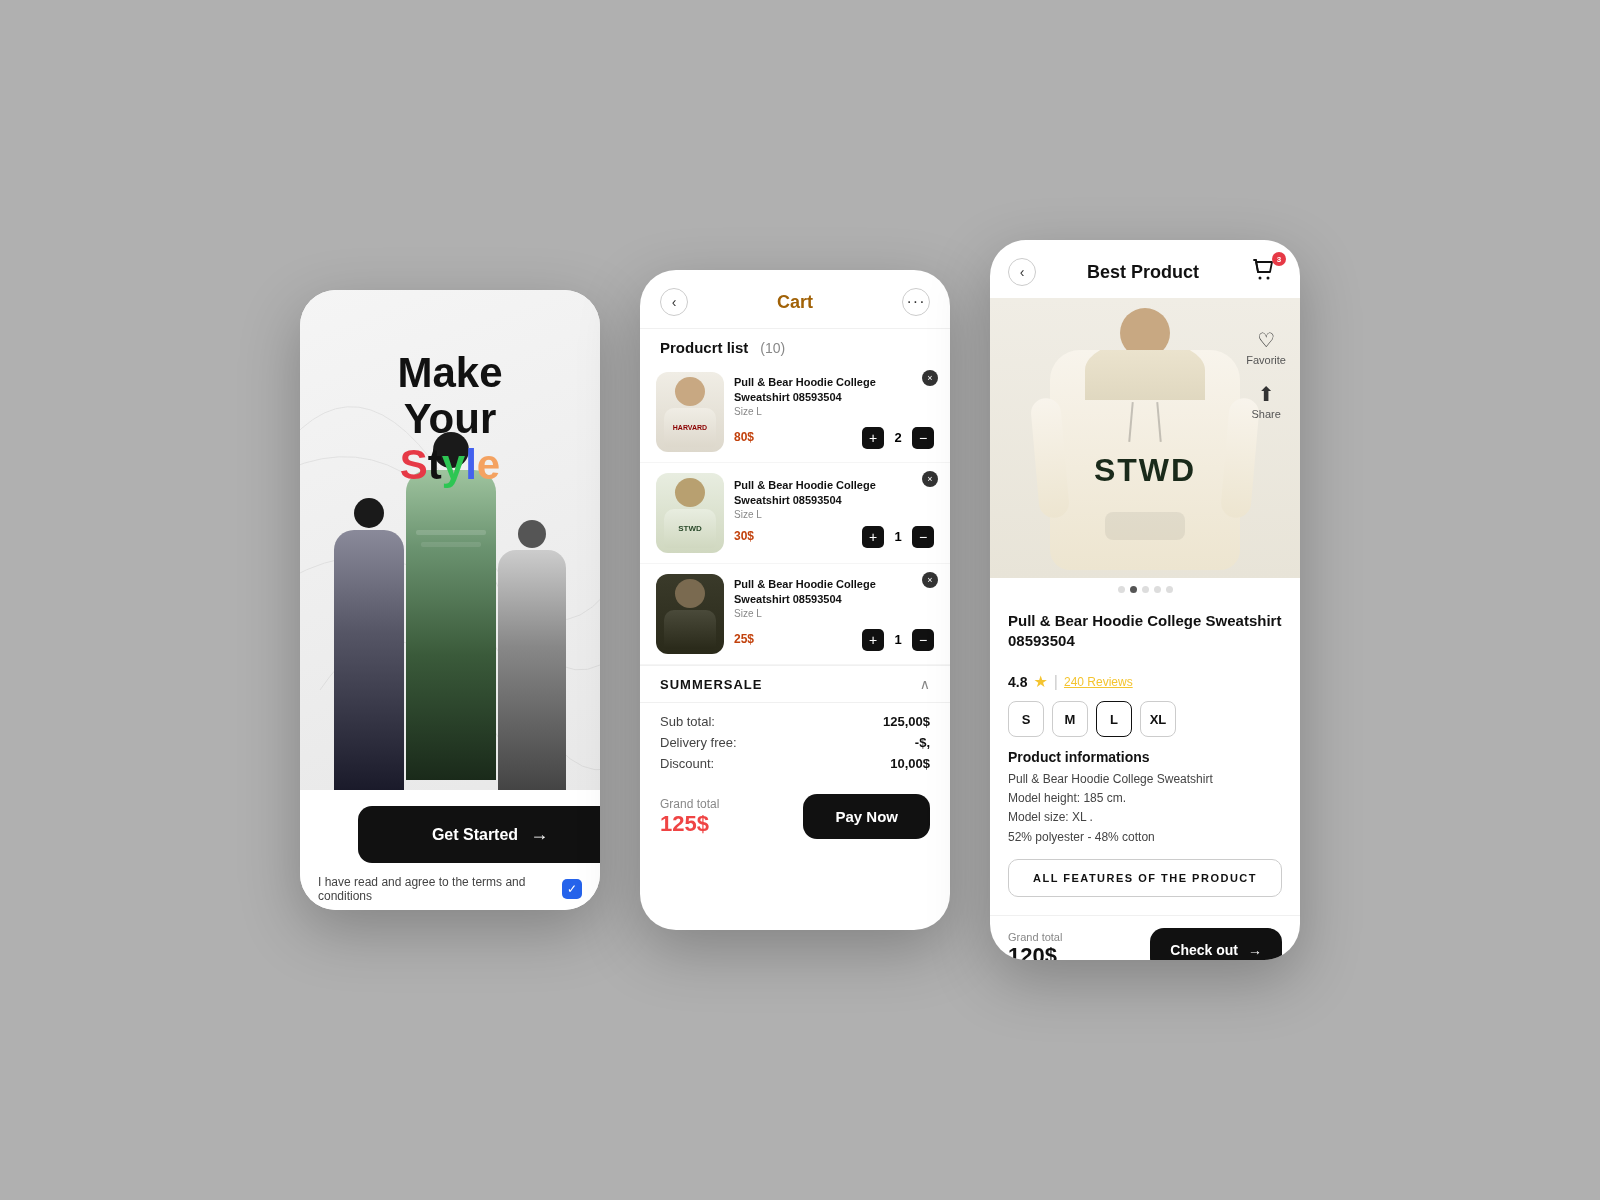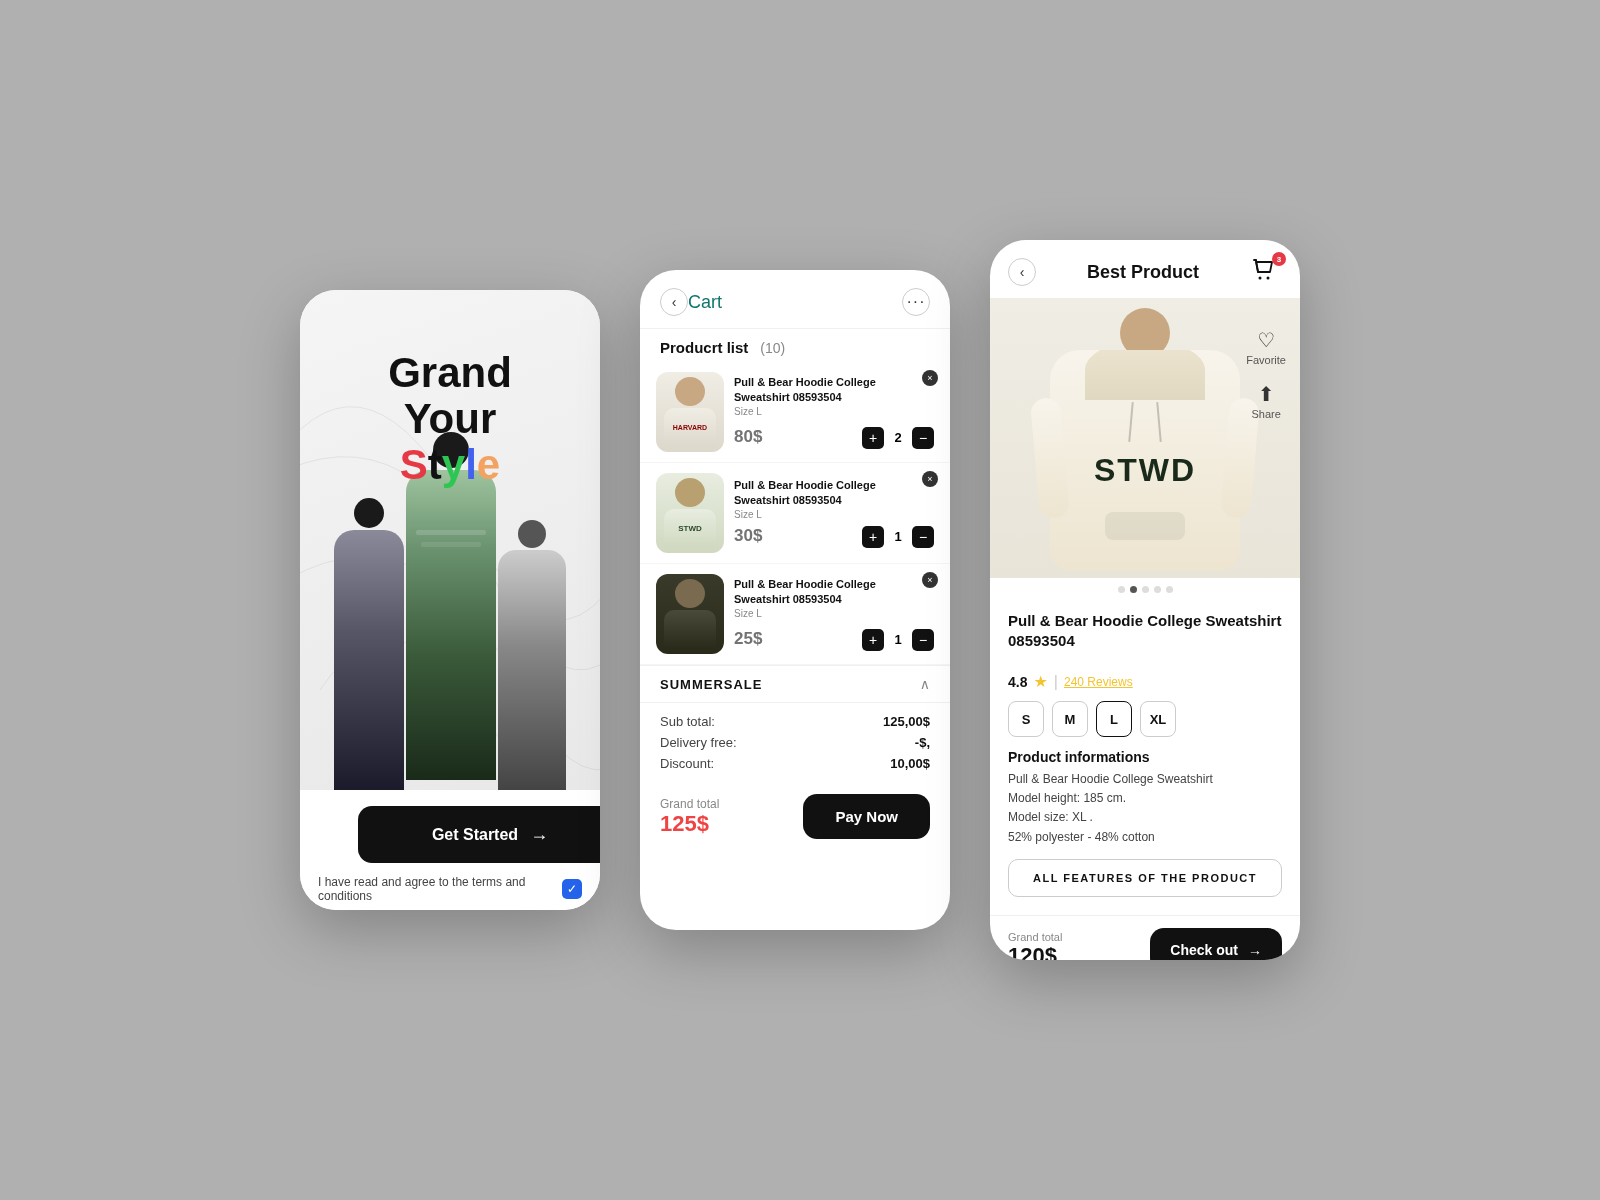--- a/index.html
+++ b/index.html
@@ -102,21 +102,21 @@
 
     
     .phone2 { width: 310px; height: 660px; }
     .phone2-header {
       display: flex;
       align-items: center;
       justify-content: space-between;
       padding: 18px 20px 12px;
       border-bottom: 1px solid #f0f0f0;
     }
-    .ph2-title { font-size: 18px; font-weight: 400; color: #0f766e; text-align: left; flex: 1; }
+    .ph2-title { font-size: 18px; font-weight: 700; color: #a16207; text-align: center; flex: 1; }
     .back-btn { width: 28px; height: 28px; border: 1.5px solid #ccc; border-radius: 50%; display: flex; align-items: center; justify-content: center; cursor: pointer; font-size: 14px; color: #333; }
     .more-btn { width: 28px; height: 28px; border: 1.5px solid #ccc; border-radius: 50%; display: flex; align-items: center; justify-content: center; cursor: pointer; font-size: 16px; color: #333; letter-spacing: 1px; }
 
     .product-list-header {
       padding: 10px 20px 6px;
       display: flex; align-items: center; gap: 12px;
     }
     .product-list-label { font-size: 15px; font-weight: 700; color: #111; }
     .product-list-count { font-size: 14px; color: #888; }
 
@@ -132,21 +132,21 @@
       width: 68px; height: 80px;
       border-radius: 12px;
       flex-shrink: 0;
       overflow: hidden;
       background: #e8e8e0;
       display: flex; align-items: center; justify-content: center;
     }
     .cart-item-info { flex: 1; }
     .cart-item-name { font-size: 11px; font-weight: 600; color: #111; line-height: 1.3; }
     .cart-item-size { font-size: 10px; color: #888; margin-top: 2px; }
-    .cart-item-price { font-size: 17px; font-weight: 700; color: #737373; margin-top: 4px; }
+    .cart-item-price { font-size: 12px; font-weight: 700; color: #c2410c; margin-top: 4px; }
     .cart-item-close {
       position: absolute; top: 8px; right: 12px;
       width: 16px; height: 16px;
       background: #333; color: #fff; border-radius: 50%;
       display: flex; align-items: center; justify-content: center;
       font-size: 9px; cursor: pointer;
     }
     .qty-control {
       display: flex; align-items: center; gap: 6px;
       margin-top: 6px;
@@ -304,21 +304,21 @@
   <div class="phone1-hero">
 
     <svg class="phone1-curves" viewBox="0 0 300 500" fill="none" xmlns="http://www.w3.org/2000/svg">
       <path d="M-50 200 Q100 100 200 300 T400 200" stroke="#888" stroke-width="1" fill="none"></path>
       <path d="M-30 300 Q120 200 220 400 T420 300" stroke="#888" stroke-width="1" fill="none"></path>
       <path d="M-10 150 Q80 50 180 250 T380 150" stroke="#888" stroke-width="1" fill="none"></path>
       <path d="M20 400 Q100 280 200 450 T380 380" stroke="#888" stroke-width="1" fill="none"></path>
     </svg>
 
     <div class="phone1-title">
-      <div class="make">Grand</div>
+      <div class="make">Make</div>
       <div class="your">Your</div>
       <div class="style">
         <span style="color:#e63946">S</span><span style="color:#111">t</span><span style="color:#2dc653">y</span><span style="color:#4361ee">l</span><span style="color:#f4a261">e</span>
       </div>
     </div>
 
     <div class="phone1-people">
 
       <div style="position:relative; display:flex; align-items:flex-end; gap:2px;">
 

